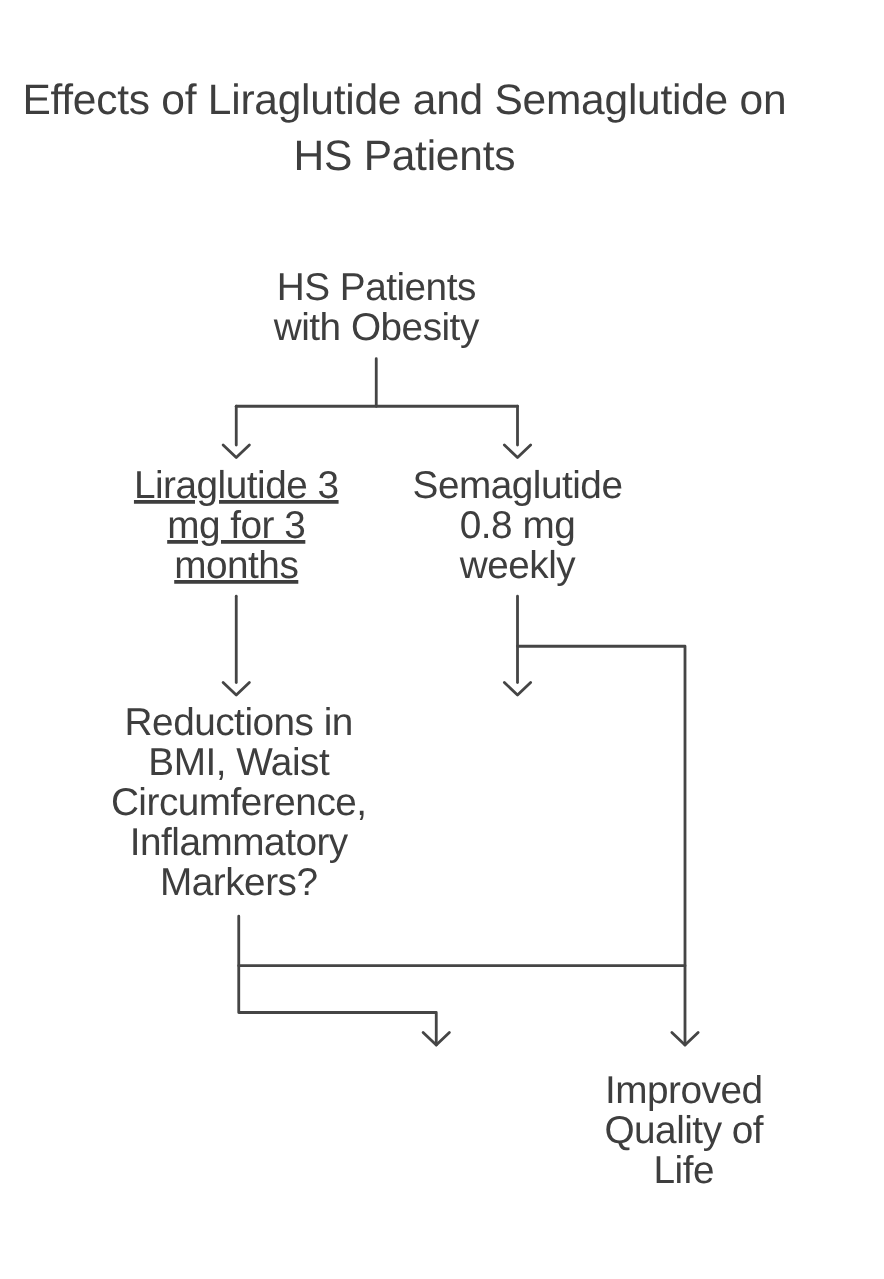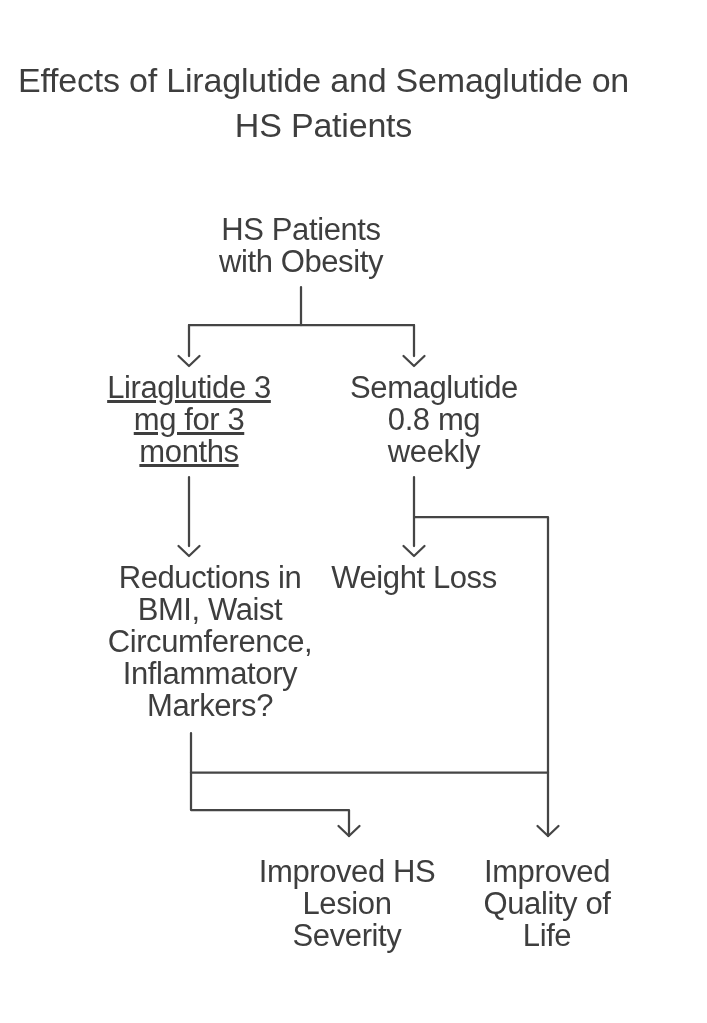--- a/index.html
+++ b/index.html
@@ -52,22 +52,22 @@
     text-align: center;
     font-size: 31px;
     line-height: 32px;
     font-weight: 400;
     color: var(--text);
     letter-spacing: -0.4px;
     white-space: nowrap;
   }
   .node-hs-patients  { left: 301px; top: 214px; }
   .node-liraglutide  { left: 189px; top: 372px; text-decoration: underline; }
-  .node-semaglutide  { left: 414px; top: 372px; margin-left: 20px; }
-  .node-reductions   { left: 191px; top: 562px; margin-left: 19px; }
+  .node-semaglutide  { left: 414px; top: 372px; }
+  .node-reductions   { left: 191px; top: 562px; }
   .node-weight-loss  { left: 414px; top: 562px; }
   .node-lesion       { left: 347px; top: 856px; }
   .node-qol          { left: 547px; top: 856px; text-align: center; }
 </style>
 </head>
 <body>
 
 <div class="canvas">
 
   <svg class="connectors" viewBox="0 0 707 1023" xmlns="http://www.w3.org/2000/svg">
@@ -100,19 +100,17 @@
   </h1>
 
   <div class="node node-hs-patients">HS Patients<br>with Obesity</div>
 
   <div class="node node-liraglutide">Liraglutide 3<br>mg for 3<br>months</div>
 
   <div class="node node-semaglutide">Semaglutide<br>0.8 mg<br>weekly</div>
 
   <div class="node node-reductions">Reductions in<br>BMI, Waist<br>Circumference,<br>Inflammatory<br>Markers?</div>
 
-  <div class="node node-weight-loss">Weight Loss</div>
 
-  <div class="node node-lesion">Improved HS<br>Lesion<br>Severity</div>
 
   <div class="node node-qol">Improved<br>Quality of<br>Life</div>
 
 </div>
 
 </body></html>

